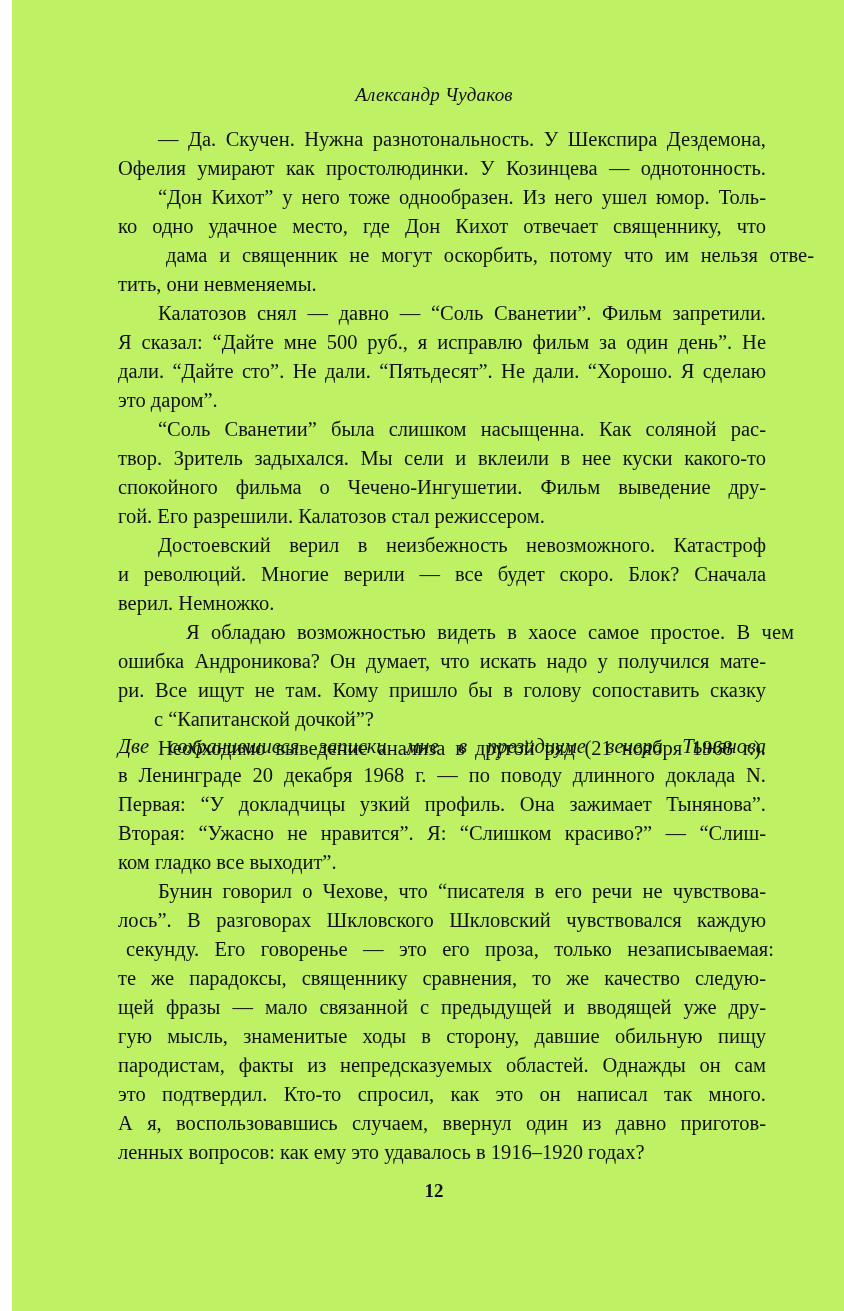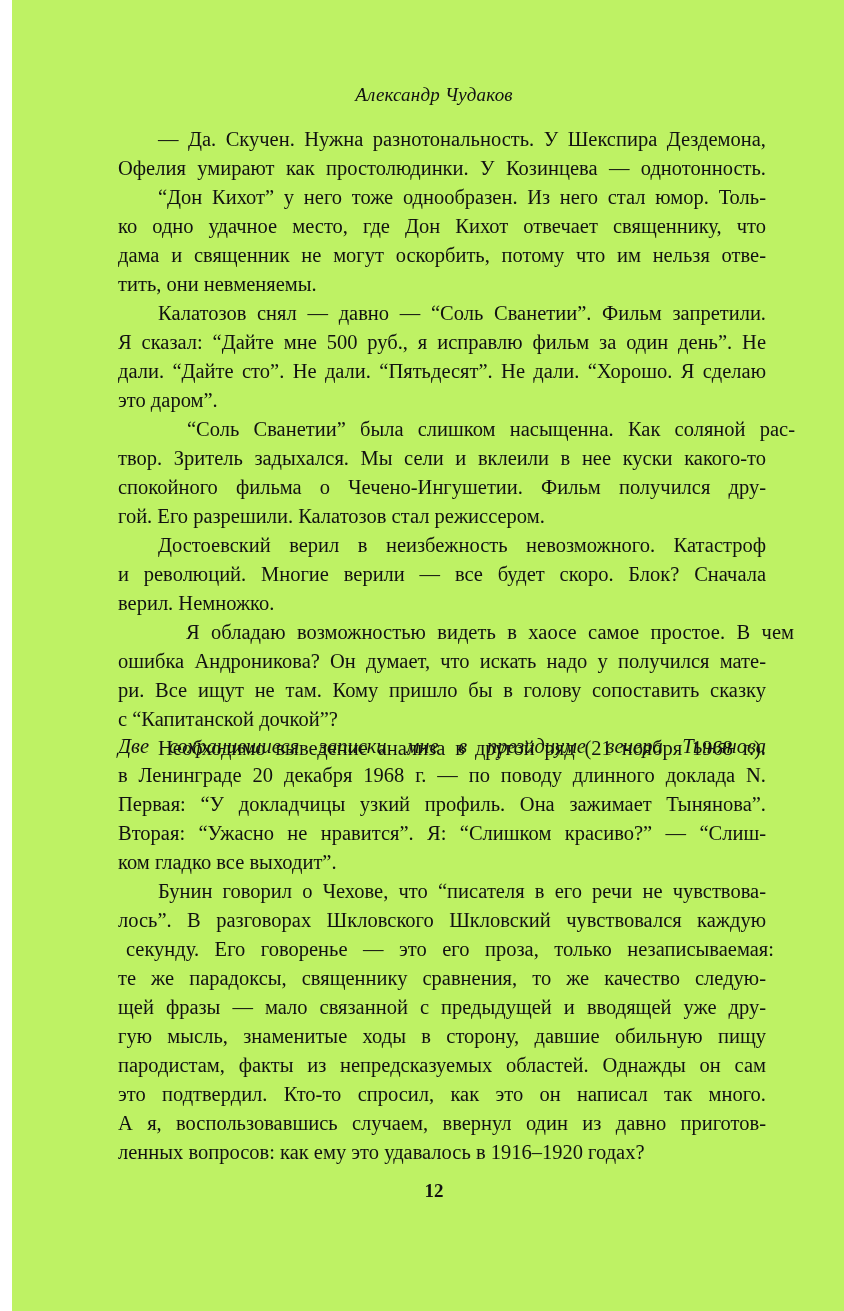--- a/index.html
+++ b/index.html
@@ -67,39 +67,39 @@
 </head>
 <body>
 
 <div class="page">
 
   <div class="running-head">Александр Чудаков</div>
 
   <div class="text-block" style="top:125px;">
     <div class="line indent" style="top:0px;">— Да. Скучен. Нужна разнотональность. У Шекспира Дездемона,</div>
     <div class="line" style="top:29px;">Офелия умирают как простолюдинки. У Козинцева — однотонность.</div>
-    <div class="line indent" style="top:58px;">“Дон Кихот” у него тоже однообразен. Из него стал юмор. Толь-</div>
+    <div class="line indent" style="top:58px;">“Дон Кихот” у него тоже однообразен. Из него ушел юмор. Толь-</div>
     <div class="line" style="top:87px;">ко одно удачное место, где Дон Кихот отвечает священнику, что</div>
-    <div class="line" style="top:116px;">дама и священник не могут оскорбить, потому что им нельзя отве-</div>
+    <div class="line" style="top:116px;margin-left:48px;">дама и священник не могут оскорбить, потому что им нельзя отве-</div>
     <div class="line last" style="top:145px;">тить, они невменяемы.</div>
     <div class="line indent" style="top:174px;">Калатозов снял — давно — “Соль Сванетии”. Фильм запретили.</div>
     <div class="line" style="top:203px;">Я сказал: “Дайте мне 500 руб., я исправлю фильм за один день”. Не</div>
     <div class="line" style="top:232px;">дали. “Дайте сто”. Не дали. “Пятьдесят”. Не дали. “Хорошо. Я сделаю</div>
     <div class="line last" style="top:261px;">это даром”.</div>
-    <div class="line indent" style="top:290px;margin-left:29px;">“Соль Сванетии” была слишком насыщенна. Как соляной рас-</div>
+    <div class="line indent" style="top:290px;">“Соль Сванетии” была слишком насыщенна. Как соляной рас-</div>
     <div class="line" style="top:319px;">твор. Зритель задыхался. Мы сели и вклеили в нее куски какого-то</div>
-    <div class="line" style="top:348px;">спокойного фильма о Чечено-Ингушетии. Фильм получился дру-</div>
+    <div class="line" style="top:348px;">спокойного фильма о Чечено-Ингушетии. Фильм выведение дру-</div>
     <div class="line last" style="top:377px;">гой. Его разрешили. Калатозов стал режиссером.</div>
     <div class="line indent" style="top:406px;">Достоевский верил в неизбежность невозможного. Катастроф</div>
     <div class="line" style="top:435px;">и революций. Многие верили — все будет скоро. Блок? Сначала</div>
     <div class="line last" style="top:464px;">верил. Немножко.</div>
     <div class="line indent" style="top:493px;margin-left:28px;">Я обладаю возможностью видеть в хаосе самое простое. В чем</div>
     <div class="line" style="top:522px;">ошибка Андроникова? Он думает, что искать надо у получился мате-</div>
     <div class="line" style="top:551px;">ри. Все ищут не там. Кому пришло бы в голову сопоставить сказку</div>
-    <div class="line last" style="top:580px;">с “Капитанской дочкой”?</div>
+    <div class="line last" style="top:580px;margin-left:36px;">с “Капитанской дочкой”?</div>
     <div class="line indent" style="top:609px;">Необходимо выведение анализа в другой ряд (21 ноября 1968 г.).</div>
   </div>
 
   <div class="text-block" style="top:732px;">
     <div class="line" style="top:0px;font-style:italic;">Две сохранившиеся записки мне в президиуме вечера Тынянова</div>
     <div class="line" style="top:29px;">в Ленинграде 20 декабря 1968 г. — по поводу длинного доклада N.</div>
     <div class="line" style="top:58px;">Первая: “У докладчицы узкий профиль. Она зажимает Тынянова”.</div>
     <div class="line" style="top:87px;">Вторая: “Ужасно не нравится”. Я: “Слишком красиво?” — “Слиш-</div>
     <div class="line last" style="top:116px;">ком гладко все выходит”.</div>
     <div class="line indent" style="top:145px;">Бунин говорил о Чехове, что “писателя в его речи не чувствова-</div>

